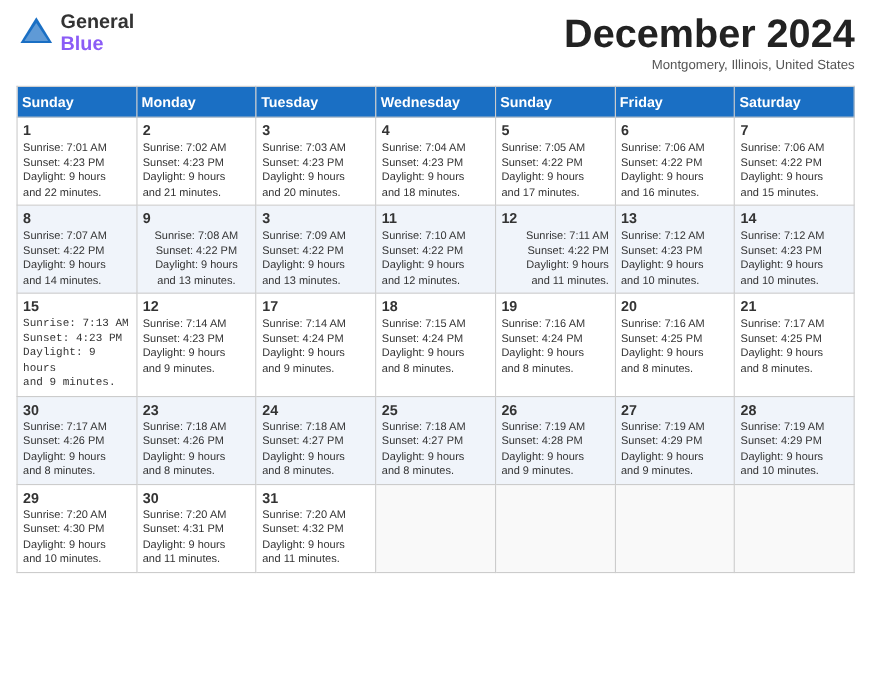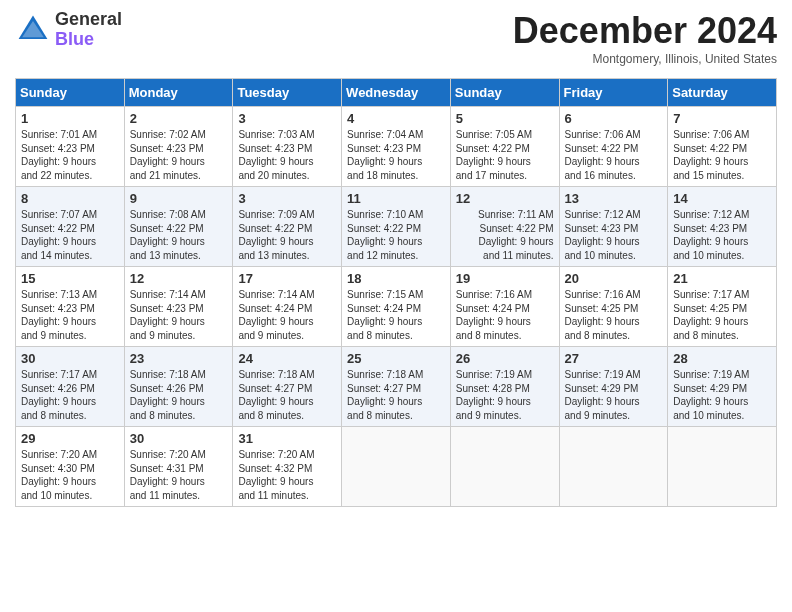--- a/index.html
+++ b/index.html
@@ -175,21 +175,21 @@
       <tr>
         <td>
           <span class="day-num">8</span>
           <div class="cell-text" style="white-space: pre-line;">Sunrise: 7:07 AM
 Sunset: 4:22 PM
 Daylight: 9 hours
 and 14 minutes.</div>
         </td>
         <td>
           <span class="day-num">9</span>
-          <div class="cell-text" style="white-space: pre-line;">Sunrise: 7:08 AM
+          <div class="cell-text" style="white-space: pre-line; text-align: center;">Sunrise: 7:08 AM
 Sunset: 4:22 PM
 Daylight: 9 hours
 and 13 minutes.</div>
         </td>
         <td>
           <span class="day-num">3</span>
           <div class="cell-text" style="white-space: pre-line;">Sunrise: 7:09 AM
 Sunset: 4:22 PM
 Daylight: 9 hours
 and 13 minutes.</div>
@@ -219,21 +219,21 @@
           <span class="day-num">14</span>
           <div class="cell-text" style="white-space: pre-line;">Sunrise: 7:12 AM
 Sunset: 4:23 PM
 Daylight: 9 hours
 and 10 minutes.</div>
         </td>
       </tr>
       <tr>
         <td>
           <span class="day-num">15</span>
-          <div class="cell-text" style="white-space: pre-line;">Sunrise: 7:13 AM
+          <div class="cell-text" style="white-space: pre-line; font-family: Liberation Mono, monospace;">Sunrise: 7:13 AM
 Sunset: 4:23 PM
 Daylight: 9 hours
 and 9 minutes.</div>
         </td>
         <td>
           <span class="day-num">12</span>
           <div class="cell-text" style="white-space: pre-line;">Sunrise: 7:14 AM
 Sunset: 4:23 PM
 Daylight: 9 hours
 and 9 minutes.</div>

